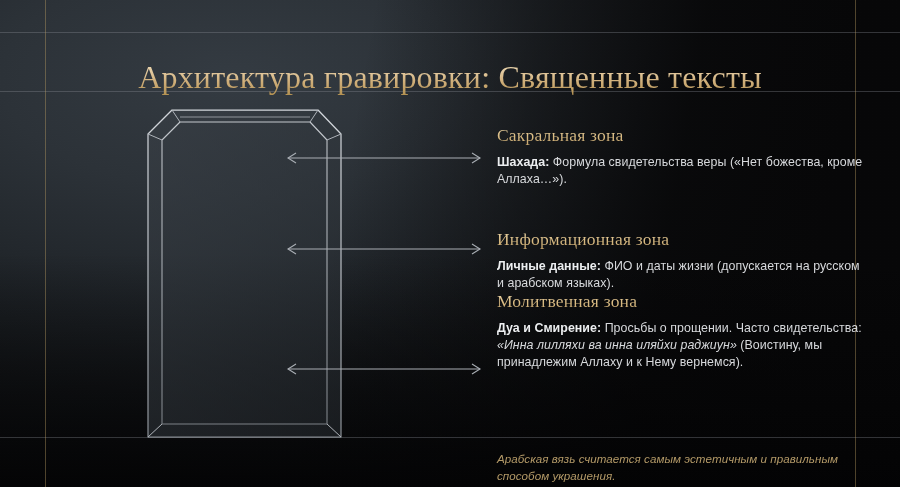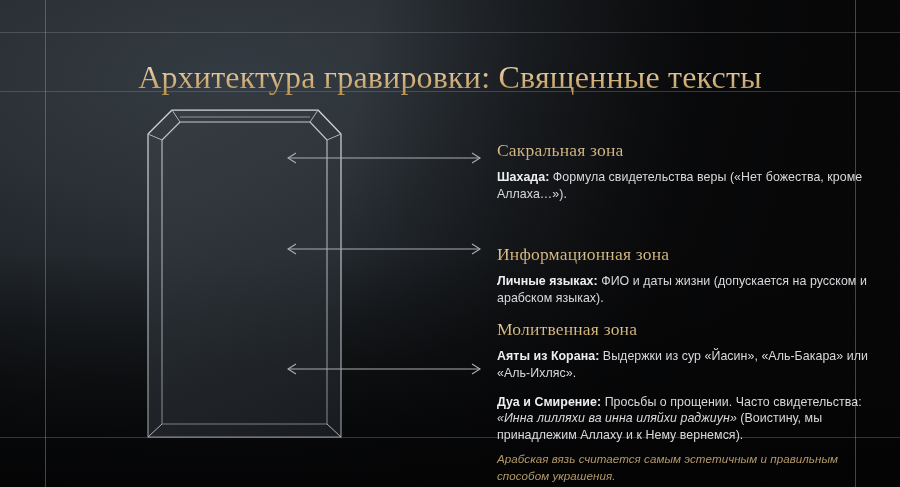--- a/index.html
+++ b/index.html
@@ -53,21 +53,21 @@
   
   #monument{position:absolute;left:0;top:0;}
   .zone{position:absolute;left:497px;width:372px;}
   .zone-head{
     font-family:"Liberation Serif", serif;
     font-size:17.5px;letter-spacing:.2px;
     color:#d9bd85;
     background:linear-gradient(180deg,#eed9ae 0%,#d9bb83 55%,#c2a169 100%);
     -webkit-background-clip:text;background-clip:text;color:transparent;
     -webkit-text-fill-color:transparent;
-    margin:16px 0 8px 0;white-space:nowrap;
+    margin:1px 0 8px 0;white-space:nowrap;
   }
   .zone-body{
     font-size:12.4px;line-height:16.8px;color:#d7d9dc;
     letter-spacing:.05px;
   }
   .zone-body .lead{font-weight:bold;color:#eceef0;margin-top:38px;}
   .zone-body .it{font-style:italic;}
   .para{margin:0;}
   .para + .para{margin-top:12px;}
 
@@ -144,27 +144,26 @@
   <div class="zone" style="top:124px;">
     <div class="zone-head">Сакральная зона</div>
     <div class="zone-body">
       <p class="para"><span class="lead">Шахада:</span><span> Формула свидетельства веры («Нет божества, кроме Аллаха…»).</span></p>
     </div>
   </div>
 
   <div class="zone" style="top:228px;">
     <div class="zone-head">Информационная зона</div>
     <div class="zone-body">
-      <p class="para"><span class="lead">Личные языках:</span><span> ФИО и даты жизни (допускается на русском и арабском языках).</span></p>
+      <p class="para"><span class="lead">Личные данные:</span><span> ФИО и даты жизни (допускается на русском и арабском языках).</span></p>
     </div>
   </div>
 
-  <div class="zone" style="top:303px;">
+  <div class="zone" style="top:290px;">
     <div class="zone-head">Молитвенная зона</div>
     <div class="zone-body">
-      <p class="para"><span class="lead">Аяты из Корана:</span><span> Выдержки из сур «Йасин», «Аль-Бакара» или «Аль-Ихляс».</span></p>
       <p class="para"><span class="lead">Дуа и Смирение:</span><span> Просьбы о прощении. Часто свидетельства: </span><span class="it">«Инна лилляхи ва инна иляйхи раджиун»</span><span> (Воистину, мы принадлежим Аллаху и к Нему вернемся).</span></p>
     </div>
   </div>
 
   <div class="footnote">Арабская вязь считается самым эстетичным и правильным способом украшения.</div>
 
 </div>
 
 </body></html>

